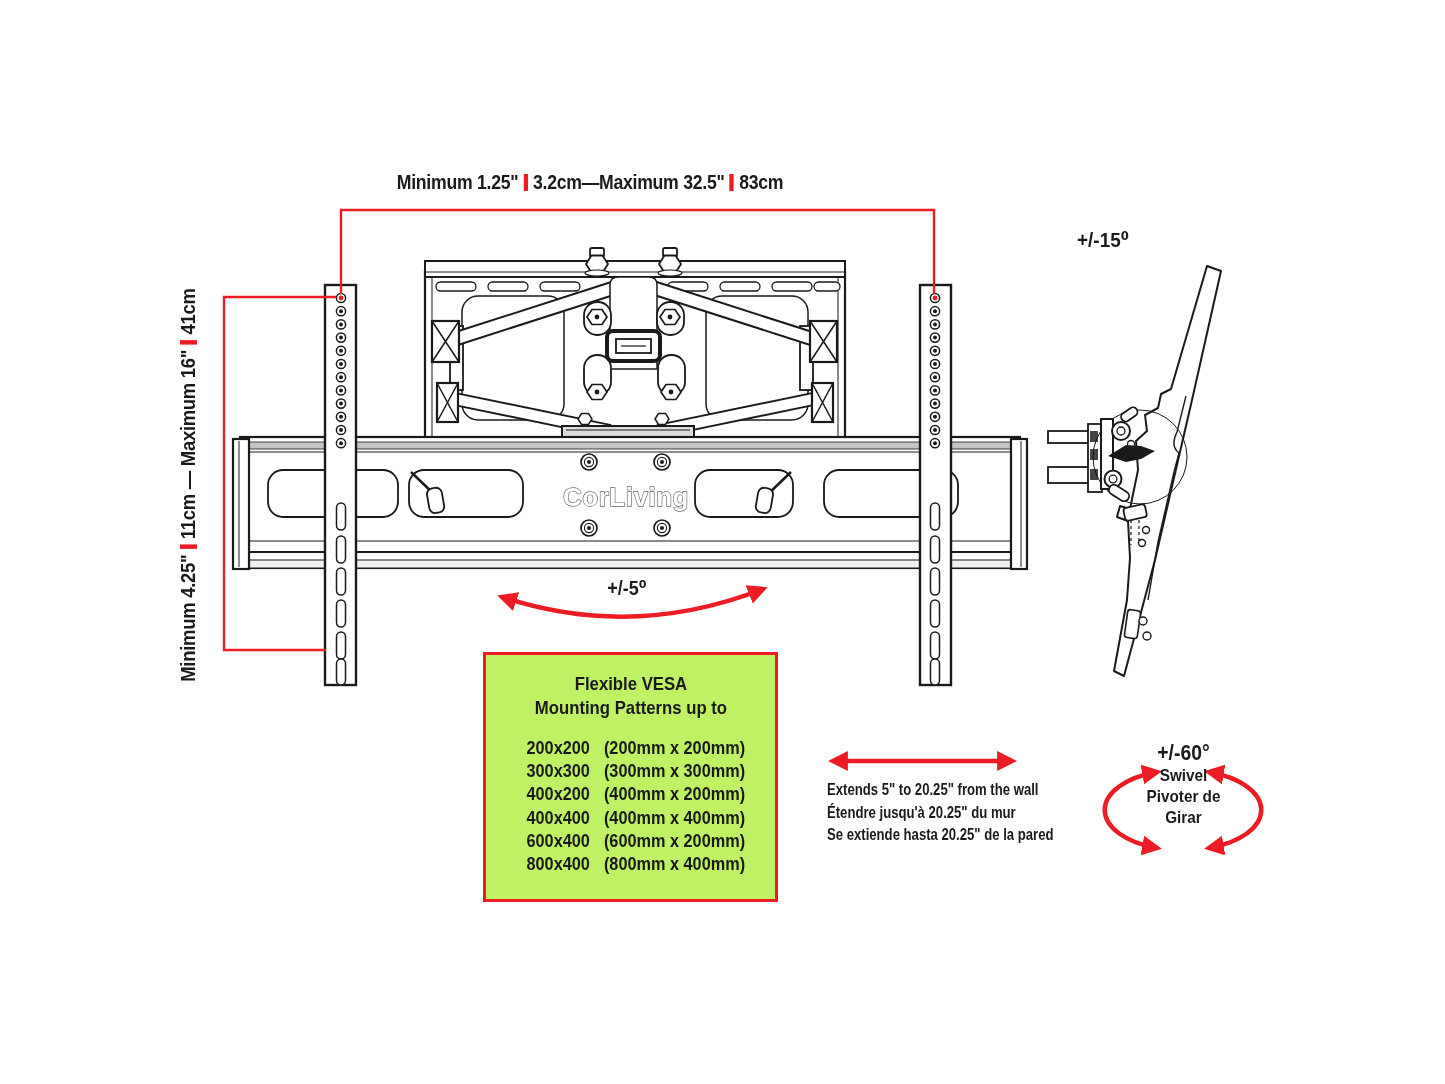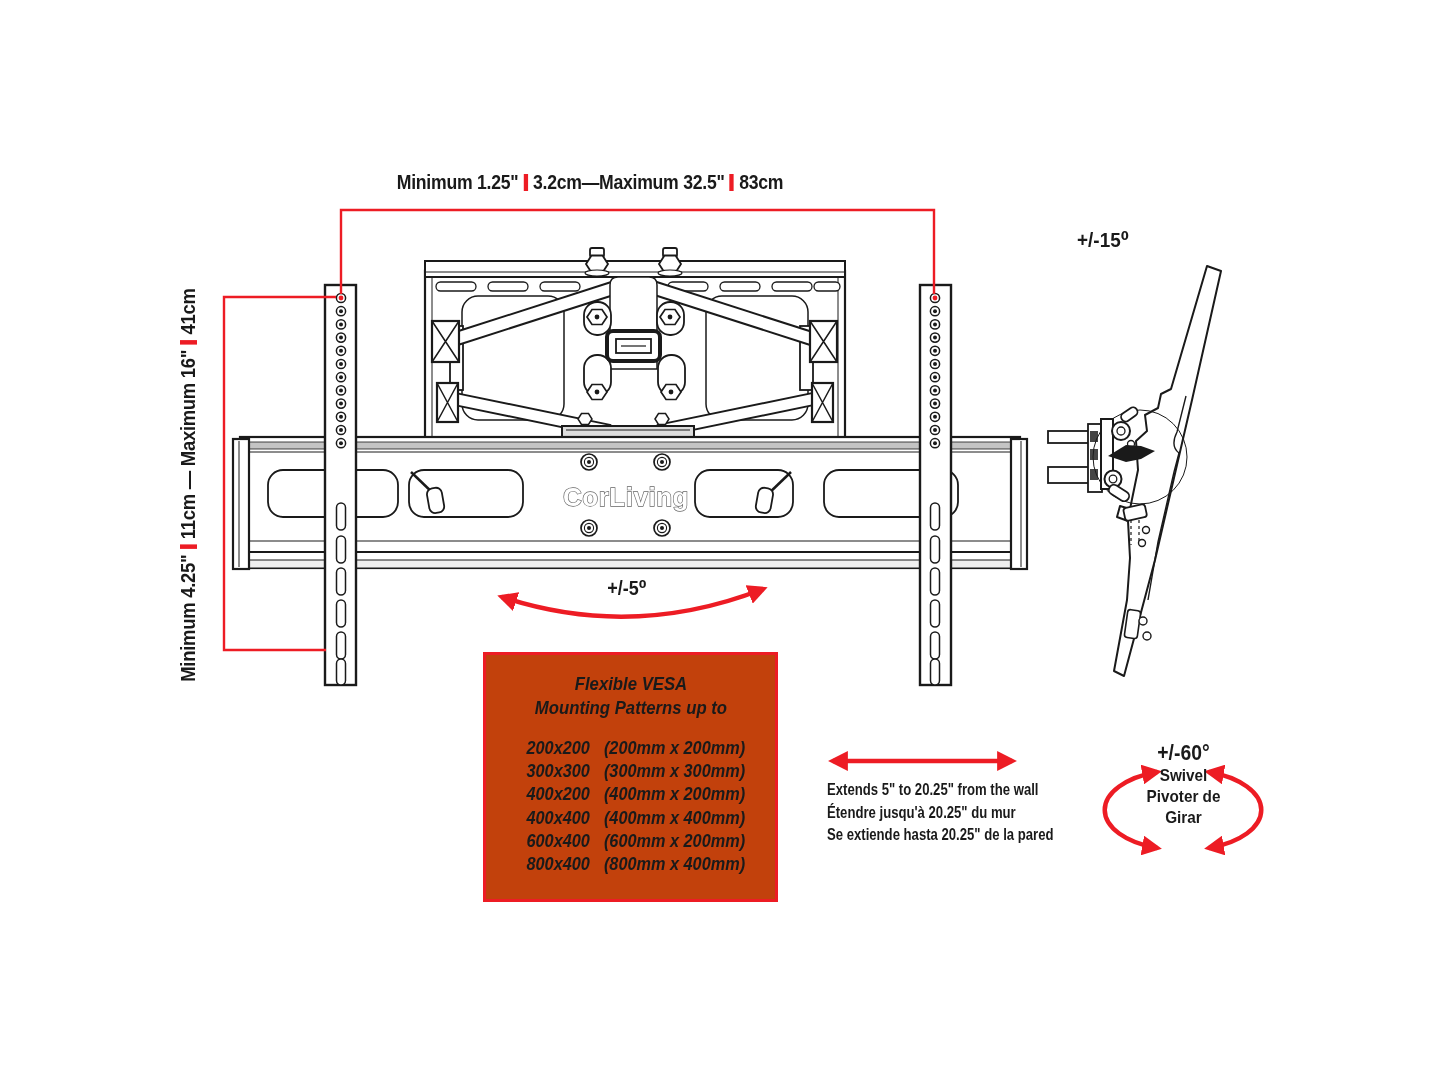--- a/index.html
+++ b/index.html
@@ -11,21 +11,21 @@
   
   #dim-top{left:340px;top:170px;width:500px;text-align:center;font-size:20.5px;white-space:nowrap;
            transform:scaleX(0.86);letter-spacing:-0.3px;}
   
   #dim-left{left:188px;top:485px;width:470px;text-align:center;font-size:20.5px;white-space:nowrap;
             transform:translate(-50%,-50%) rotate(-90deg) scaleX(0.9);letter-spacing:-0.3px;}
   #tilt-label{left:1048px;top:228px;width:110px;text-align:center;font-size:21px;transform:scaleX(0.9);}
   #level-label{left:585px;top:576px;width:84px;text-align:center;font-size:20px;transform:scaleX(0.9);}
   
   #vesa-box{position:absolute;left:483px;top:652px;width:295px;height:250px;border:3px solid #ED1C24;
-            background:#c2410c;box-sizing:border-box;font-style:italic;}
+            background:#bef264;box-sizing:border-box;}
   #vesa-inner{transform:scaleX(0.88);transform-origin:0 0;width:114%;padding-top:17px;}
   .vesa-title{text-align:center;font-weight:bold;font-size:19px;line-height:24px;}
   #vesa-rows{margin:16px 0 0 46px;}
   .vrow{display:flex;font-weight:bold;font-size:18.5px;line-height:23.2px;}
   .vrow .c1{width:88px;}
   
   #extend-block{left:827px;top:779px;font-size:16px;line-height:22.5px;transform:scaleX(0.82);
                 transform-origin:0 0;white-space:nowrap;}
   
   #swivel-block{left:1096px;top:741px;width:175px;text-align:center;transform:scaleX(0.9);}

